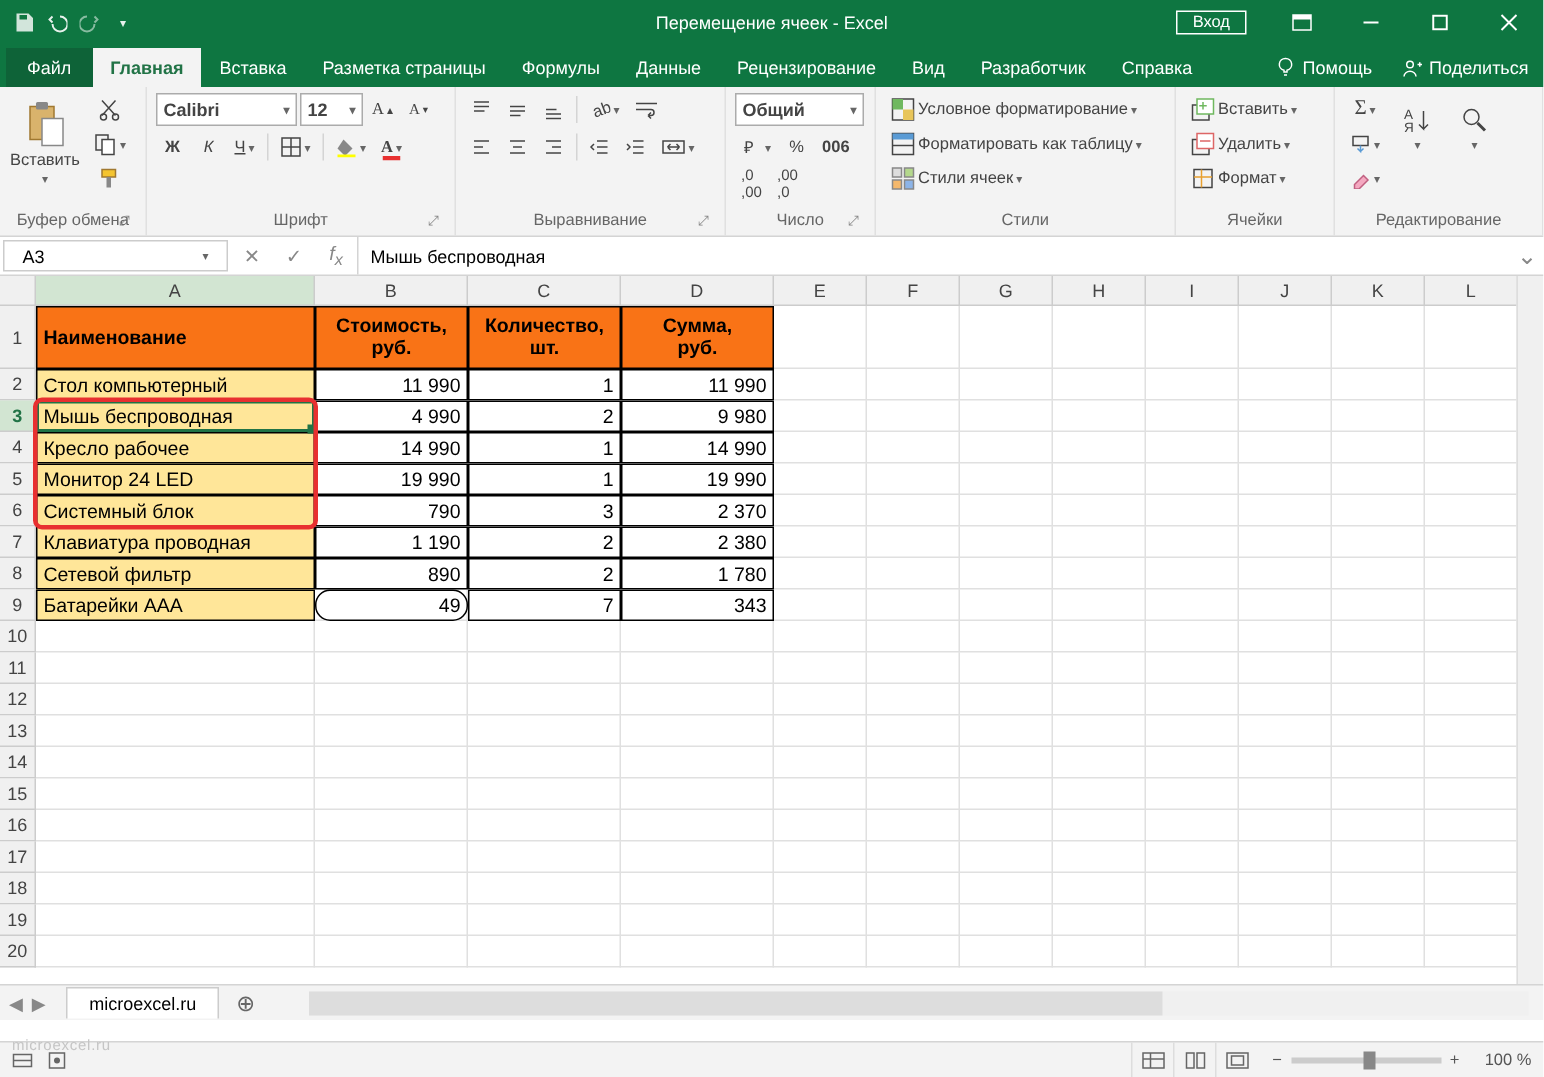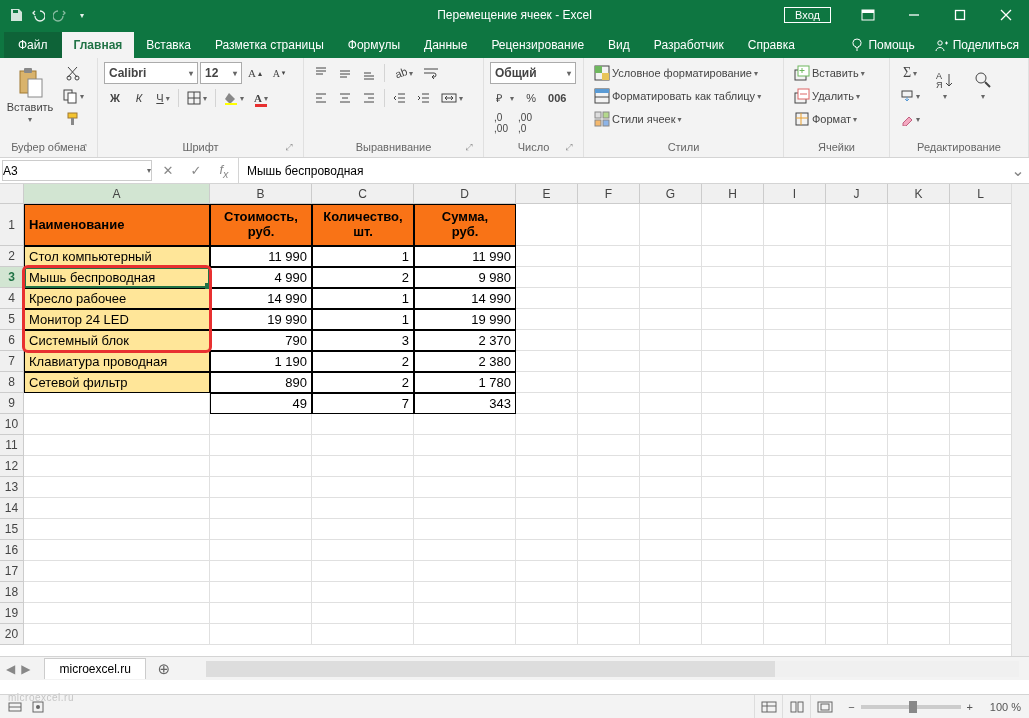--- a/index.html
+++ b/index.html
@@ -32,21 +32,21 @@
 .vstack { display: flex; flex-direction: column; gap: 1px; }
 .hstack { display: flex; gap: 2px; align-items: center; }
 .rb-btn { height: 22px; min-width: 22px; display: flex; align-items: center; justify-content: center; cursor: pointer; border: 1px solid transparent; padding: 0 3px; gap:2px;}
 .rb-big { width: 48px; height: 66px; display: flex; flex-direction: column; align-items: center; justify-content: center; cursor: pointer; gap: 2px; text-align: center; padding:2px;}
 .font-combo { height: 22px; border: 1px solid #ababab; background: #fff; display: flex; align-items: center; padding: 0 4px; font-size: 12px; cursor: pointer; gap:4px;font-weight:bold;}
 .dd-arrow { font-size: 8px; color: #666; }
 .sep-v { width: 1px; background: #d4d4d4; margin: 2px 2px; height: 18px; }
 
 
 .formulabar { height: 26px; border-bottom: 1px solid #d4d4d4; display: flex; align-items: stretch; background:#fff; }
-.namebox { width: 150px; border-right: 1px solid #d4d4d4; display: flex; align-items: center; padding: 0 0; font-size: 12px; position: relative; cursor: text; margin:2px;border:1px solid #ccc;}
+.namebox { width: 150px; border-right: 1px solid #d4d4d4; display: flex; align-items: center; padding: 0 12px; font-size: 12px; position: relative; cursor: text; margin:2px;border:1px solid #ccc;}
 .namebox .dd-arrow { margin-left: auto; cursor: pointer; }
 .fb-btns { display: flex; align-items: center; border-right: 1px solid #d4d4d4; }
 .fb-btn { width: 28px; display: flex; align-items: center; justify-content: center; color: #888; cursor: pointer; font-size: 13px; }
 .fb-input { flex: 1; display: flex; align-items: center; padding: 0 8px; font-size: 12px; cursor: text; }
 .fb-expand { width: 22px; display: flex; align-items: center; justify-content: center; color: #888; cursor: pointer; }
 
 
 .grid-area { position: absolute; top: 184px; left: 0; right: 0; bottom: 62px; overflow: hidden; background:#fff;}
 .grid-area .corner { position: absolute; left: 0; top: 0; width: 24px; height: 20px; background: #f0f0f0; border-right: 1px solid #ccc; border-bottom: 1px solid #ccc; cursor: pointer; }
 .col-headers { position: absolute; left: 24px; top: 0; right: 18px; height: 20px; display: flex; }
@@ -841,21 +841,22 @@
       <div class="cell num" style="left: 288px; top: 126px; width: 102px; height: 21px;">3</div>
       <div class="cell num" style="left: 390px; top: 126px; width: 102px; height: 21px;">2 370</div>
       <div class="cell name" style="left: 0px; top: 147px; width: 186px; height: 21px;">Клавиатура проводная</div>
       <div class="cell num" style="left: 186px; top: 147px; width: 102px; height: 21px;">1 190</div>
       <div class="cell num" style="left: 288px; top: 147px; width: 102px; height: 21px;">2</div>
       <div class="cell num" style="left: 390px; top: 147px; width: 102px; height: 21px;">2 380</div>
       <div class="cell name" style="left: 0px; top: 168px; width: 186px; height: 21px;">Сетевой фильтр</div>
       <div class="cell num" style="left: 186px; top: 168px; width: 102px; height: 21px;">890</div>
       <div class="cell num" style="left: 288px; top: 168px; width: 102px; height: 21px;">2</div>
       <div class="cell num" style="left: 390px; top: 168px; width: 102px; height: 21px;">1 780</div>
-      <div class="cell num" style="left: 186px; top: 189px; width: 102px; height: 21px;">49</div>
+      <div class="cell name" style="left: 0px; top: 189px; width: 186px; height: 21px;">Батарейки ААА</div>
+      <div class="cell num" style="left: 186px; top: 189px; width: 102px; height: 21px; border-radius: 10px;">49</div>
       <div class="cell num" style="left: 288px; top: 189px; width: 102px; height: 21px;">7</div>
       <div class="cell num" style="left: 390px; top: 189px; width: 102px; height: 21px;">343</div>
       <div class="selection" style="left: 0px; top: 63px; width: 186px; height: 21px;">
         <div class="sel-handle"></div>
       </div>
       <div class="highlight" style="left: -2px; top: 61px; width: 190px; height: 88px;"></div>
     </div>
   <div class="vscroll"></div>
 </div>
 

